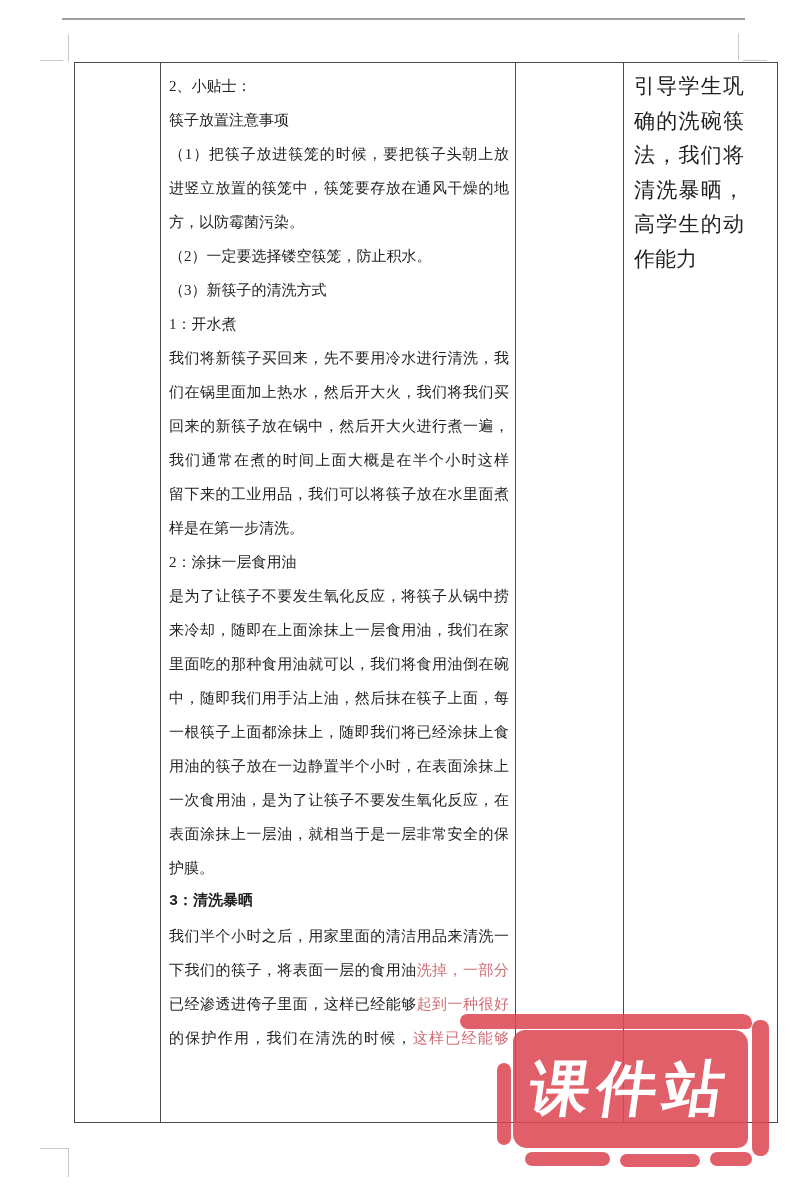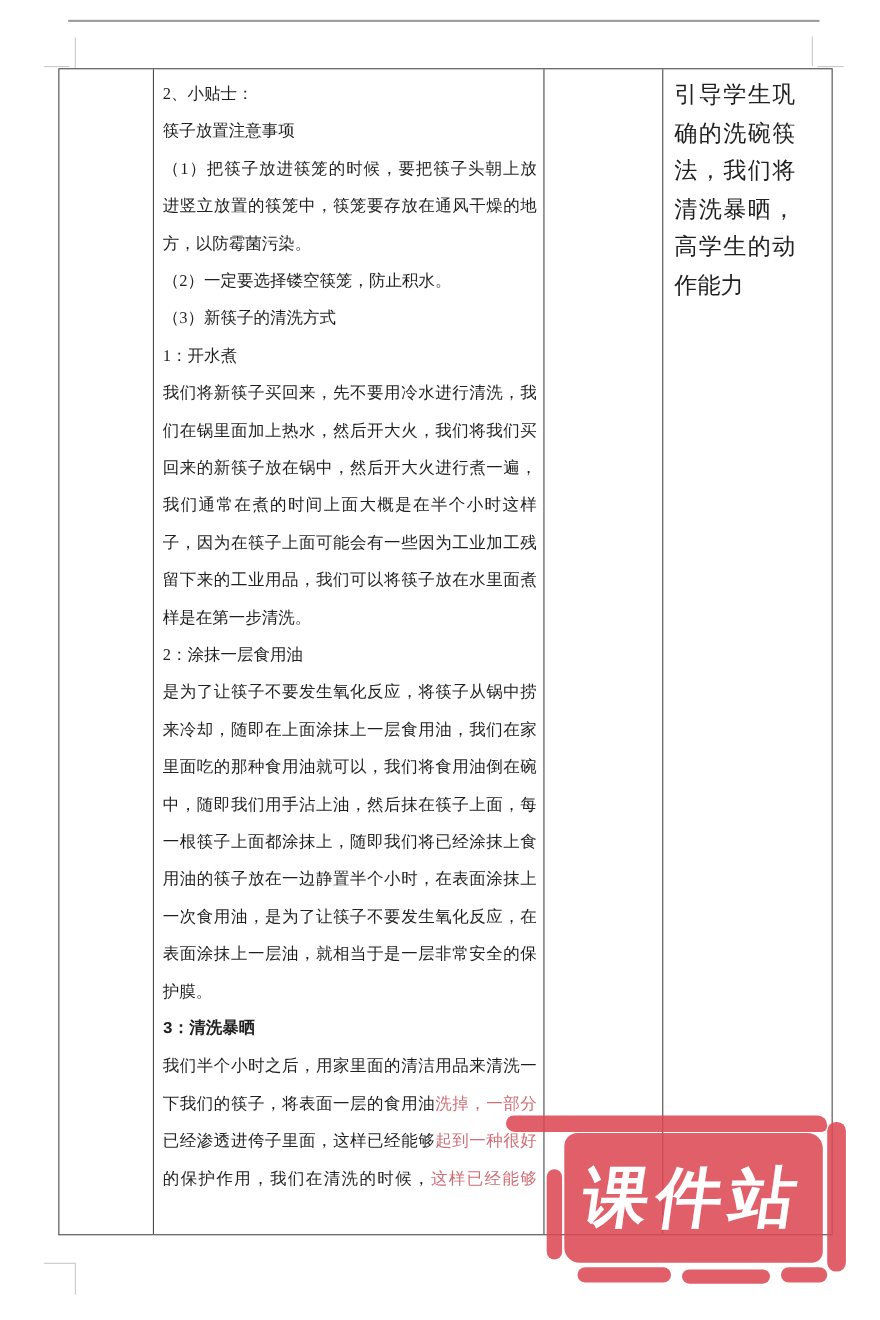--- a/index.html
+++ b/index.html
@@ -19,21 +19,21 @@
   .mark{position:absolute;background:var(--mark-line);}
   .mark-tl-v{left:68px;top:34px;width:1px;height:28px;}
   .mark-tl-h{left:40px;top:60px;width:23px;height:1px;}
   .mark-tr-v{left:738px;top:33px;width:1px;height:27px;}
   .mark-tr-h{left:743px;top:60px;width:24px;height:1px;}
   .mark-bl-h{left:40px;top:1148px;width:28px;height:1px;}
   .mark-bl-v{left:68px;top:1148px;width:1px;height:29px;}
 
   
   .doc-table{
-    position:absolute;left:53px;top:62px;width:704px;height:1061px;
+    position:absolute;left:74px;top:62px;width:704px;height:1061px;
     border:1.5px solid var(--table-border);
     display:grid;grid-template-columns:86px 355px 108px 128px;
   }
   .cell{height:100%;overflow:hidden;}
   .cell.b-right{border-right:1.5px solid var(--table-border);}
   .cell-main{padding:6px 6px 0 8px;font-size:15px;line-height:34px;}
   .cell-note{padding:6px 8px 0 10px;font-size:21px;line-height:34.6px;}
 
   .tline{white-space:nowrap;}
   .tline.fill{white-space:normal;text-align:justify;text-align-last:justify;text-justify:inter-character;overflow:hidden;height:34px;}
@@ -79,21 +79,20 @@
       <div class="tline fill"><span>（1）把筷子放进筷笼的时候，要把筷子头朝上放</span></div>
       <div class="tline fill"><span>进竖立放置的筷笼中，筷笼要存放在通风干燥的地</span></div>
       <div class="tline"><span>方，以防霉菌污染。</span></div>
       <div class="tline"><span>（2）一定要选择镂空筷笼，防止积水。</span></div>
       <div class="tline"><span>（3）新筷子的清洗方式</span></div>
       <div class="tline"><span>1：开水煮</span></div>
       <div class="tline fill"><span>我们将新筷子买回来，先不要用冷水进行清洗，我</span></div>
       <div class="tline fill"><span>们在锅里面加上热水，然后开大火，我们将我们买</span></div>
       <div class="tline fill"><span>回来的新筷子放在锅中，然后开大火进行煮一遍，</span></div>
       <div class="tline fill"><span>我们通常在煮的时间上面大概是在半个小时这样</span></div>
-      <div class="tline fill"><span>子，因为在筷子上面可能会有一些因为工业加工残</span></div>
       <div class="tline fill"><span>留下来的工业用品，我们可以将筷子放在水里面煮</span></div>
       <div class="tline"><span>样是在第一步清洗。</span></div>
       <div class="tline"><span>2：涂抹一层食用油</span></div>
       <div class="tline fill"><span>是为了让筷子不要发生氧化反应，将筷子从锅中捞出</span></div>
       <div class="tline fill"><span>来冷却，随即在上面涂抹上一层食用油，我们在家</span></div>
       <div class="tline fill"><span>里面吃的那种食用油就可以，我们将食用油倒在碗</span></div>
       <div class="tline fill"><span>中，随即我们用手沾上油，然后抹在筷子上面，每</span></div>
       <div class="tline fill"><span>一根筷子上面都涂抹上，随即我们将已经涂抹上食</span></div>
       <div class="tline fill"><span>用油的筷子放在一边静置半个小时，在表面涂抹上</span></div>
       <div class="tline fill"><span>一次食用油，是为了让筷子不要发生氧化反应，在</span></div>

